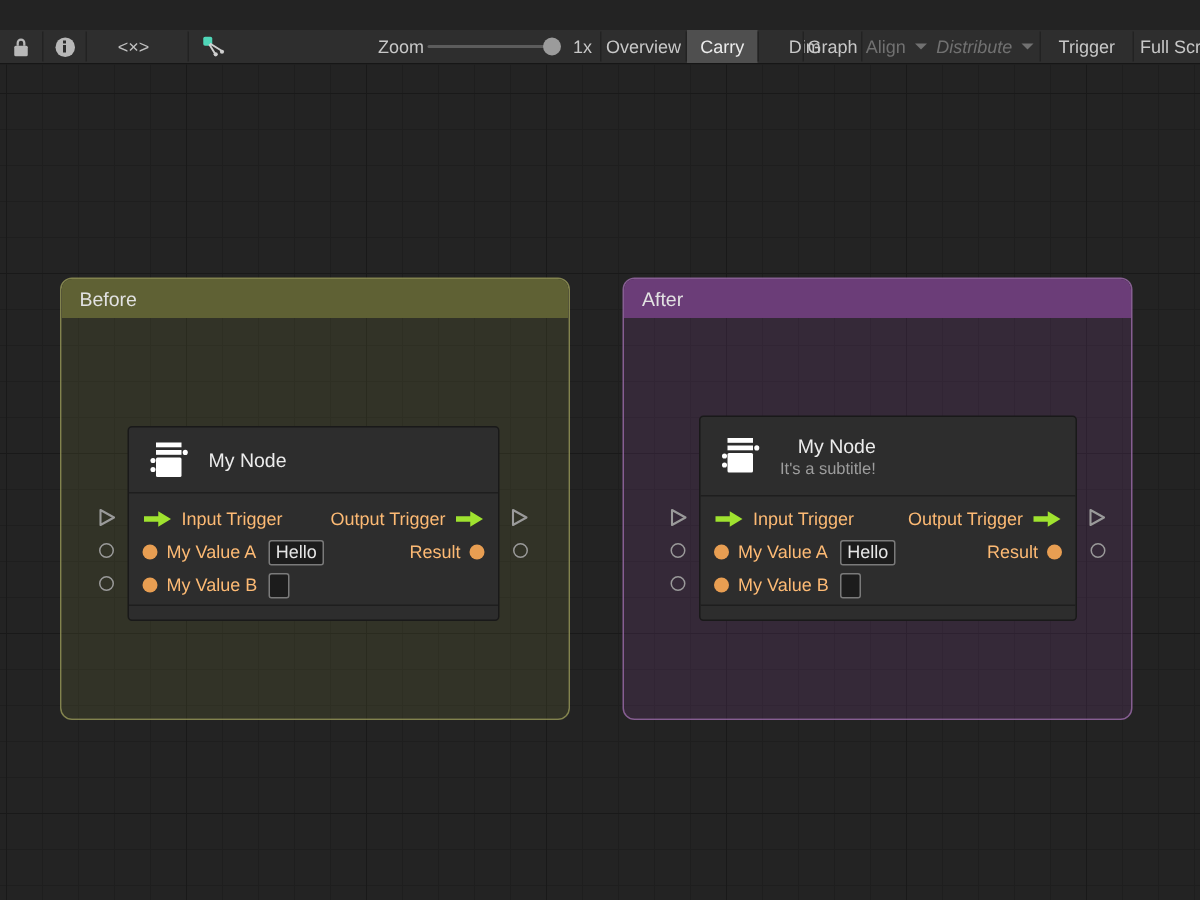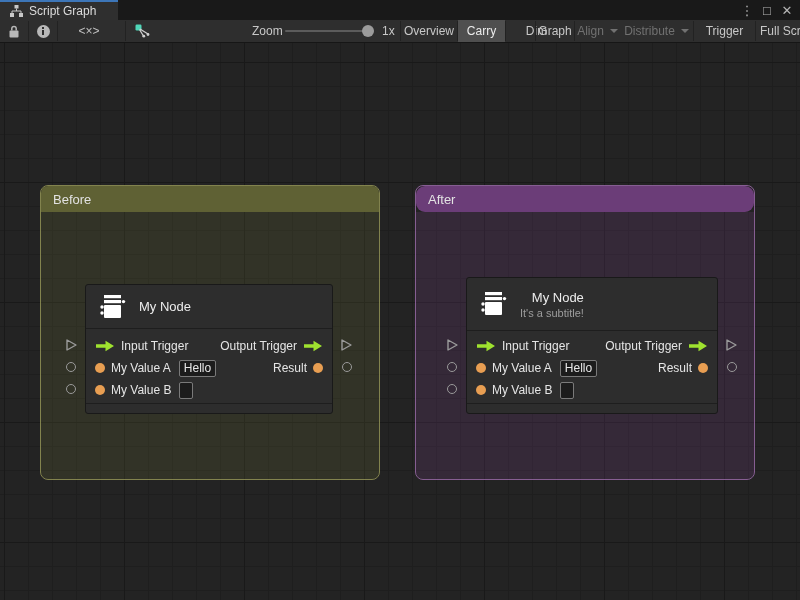--- a/index.html
+++ b/index.html
@@ -39,75 +39,57 @@
      background-position:4px 19px;text-align:right;}
 
   
   .group{position:absolute;top:142px;width:340px;height:295px;border-radius:8px;overflow:hidden;z-index:1;}
   .group-header{height:26px;display:flex;align-items:center;padding:0 12px;color:#e2e2e2;font-size:13px;}
   .group-body{height:269px;}
   .group.before{left:40px;border:1px solid rgba(163,164,94,.75);}
   .group.before .group-header{background:#5f6134;}
   .group.before .group-body{background:rgba(96,98,52,.25);}
   .group.after{left:415px;border:1px solid rgba(168,115,184,.75);}
-  .group.after .group-header{background:#6b3d78;border-radius:9px;}
+  .group.after .group-header{background:#6b3d78;}
   .group.after .group-body{background:rgba(107,61,120,.25);}
 
   
   .node{position:absolute;z-index:2;font-size:12px;}
   .node.nb{left:85px;top:241px;width:248px;}
   .node.na{left:466px;top:234px;width:252px;}
   .node-box{background:#2d2d2d;border:1px solid #191919;border-radius:3px;}
   .node-header{display:flex;align-items:center;gap:11px;padding:0 12px;border-bottom:1px solid #1e1e1e;}
   .nb .node-header{height:44px;}
   .na .node-header{height:53px;}
   .node-title{color:#ececec;font-size:13px;}
   .node-subtitle{color:#9d9d9d;font-size:11px;margin-top:2px;}
   .node-body{padding:6px 0 2px;}
   .na .node-body{padding-top:4px;}
   .port-row{display:flex;align-items:center;height:22px;padding:0 9px;}
-  .p-label{color:#e5e5e5;margin-left:6px;white-space:nowrap;}
+  .p-label{color:#fdba74;margin-left:6px;white-space:nowrap;}
   .rside{margin-left:auto;display:flex;align-items:center;}
   .rside .p-label{margin:0 6px 0 0;}
   .dot{width:10px;height:10px;border-radius:50%;background:#e89e52;flex:none;cursor:crosshair;}
   .field{margin-left:8px;background:#1c1c1c;border:1px solid #7a7a7a;border-radius:2px;color:#e6e6e6;
          padding:0 4px;height:17px;line-height:15px;font-size:12px;min-width:8px;}
   .field.empty{width:14px;}
   .node-footer{height:10px;border-top:1px solid #1e1e1e;}
   .ext{position:absolute;cursor:crosshair;}
   .ext-circ{width:10px;height:10px;border:1.5px solid #9a9a9a;border-radius:50%;}
   .larrow{display:flex;flex:none;cursor:crosshair;}
   .icon{display:inline-flex;align-items:center;justify-content:center;}
   .info-circ{width:13px;height:13px;border-radius:50%;background:#b8b8b8;position:relative;}
   .info-circ:before{content:"";position:absolute;left:5.5px;top:2.5px;width:2px;height:2px;background:#2d2d2d;}
   .info-circ:after{content:"";position:absolute;left:5.5px;top:5.5px;width:2px;height:5px;background:#2d2d2d;}
 </style>
 </head>
 <body>
 
 <div class="app">
 
-  <div class="tabbar">
-    <div class="tab">
-      <span class="icon">
-        <svg width="13" height="12" viewBox="0 0 13 12">
-          <rect x="4.5" y="0" width="4" height="3.5" fill="#c8c8c8"></rect>
-          <rect x="0" y="8" width="4" height="4" fill="#c8c8c8"></rect>
-          <rect x="9" y="8" width="4" height="4" fill="#c8c8c8"></rect>
-          <path d="M6.5 3.5 V6 M2 8 V6 H11 V8" stroke="#c8c8c8" fill="none"></path>
-        </svg>
-      </span>
-      <span>Script Graph</span>
-    </div>
-    <div class="win-controls">
-      <span>⋮</span>
-      <span>□</span>
-      <span>✕</span>
-    </div>
-  </div>
 
   <div class="toolbar">
     <div class="abs tb-btn" style="left:0;width:28px;">
       <span class="icon">
         <svg width="12" height="13" viewBox="0 0 12 13">
           <rect x="1.5" y="5.5" width="9" height="7" rx="1" fill="#b8b8b8"></rect>
           <path d="M3.8 5.5 V3.6 a2.2 2.2 0 0 1 4.4 0 V5.5" stroke="#b8b8b8" stroke-width="1.5" fill="none"></path>
         </svg>
       </span>
     </div>
@@ -144,21 +126,21 @@
     <div class="abs tb-btn active" style="left:458px;width:47px;">Carry</div>
     <div class="vsep" style="left:505px;"></div>
     <div class="abs tb-btn" style="left:502px;width:29px;margin-left:20px;">Dim</div>
     <div class="vsep" style="left:535px;"></div>
     <div class="abs tb-btn" style="left:536px;width:38px;">Graph</div>
     <div class="vsep" style="left:574px;"></div>
     <div class="abs tb-btn disabled" style="left:575px;width:45px;">
       <span>Align</span>
       <span class="caret"></span>
     </div>
-    <div class="abs tb-btn disabled" style="left:620px;width:73px;">
+    <div class="abs tb-btn disabled" style="left:620px;width:73px;font-style:italic;">
       <span>Distribute</span>
       <span class="caret"></span>
     </div>
     <div class="vsep" style="left:693px;"></div>
     <div class="abs tb-btn" style="left:694px;width:61px;">Trigger</div>
     <div class="vsep" style="left:755px;"></div>
     <div class="abs tb-btn" style="left:756px;width:80px;justify-content:flex-start;padding-left:4px;">Full Screen</div>
   </div>
 
   <div class="canvas">

